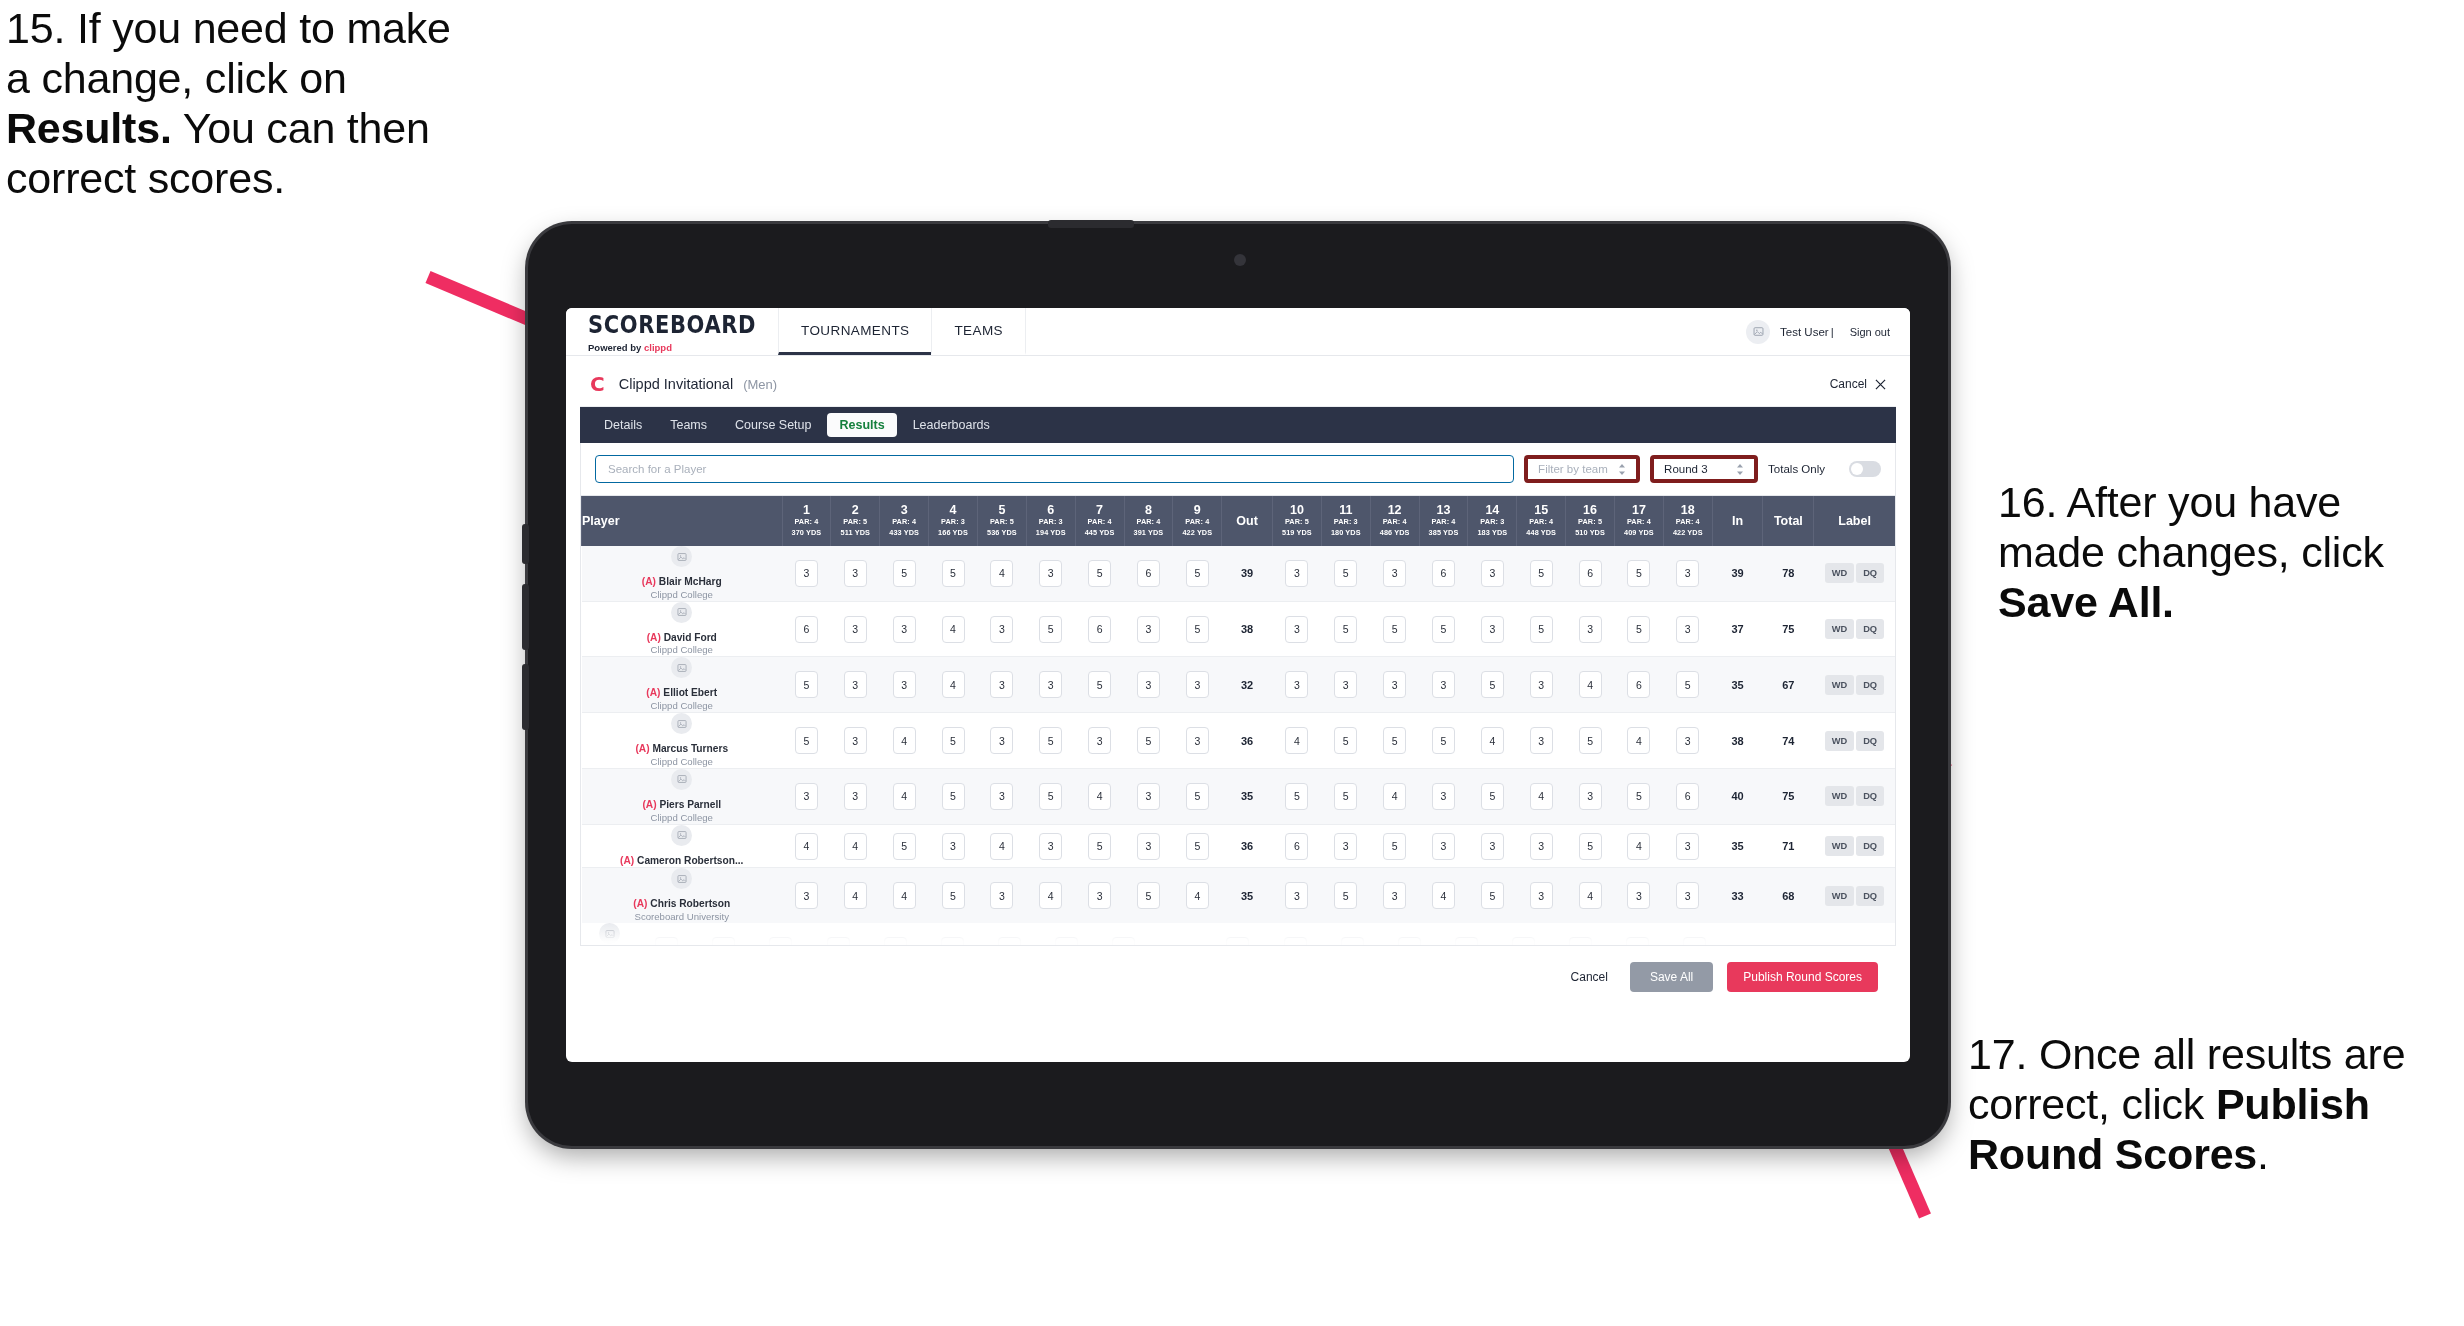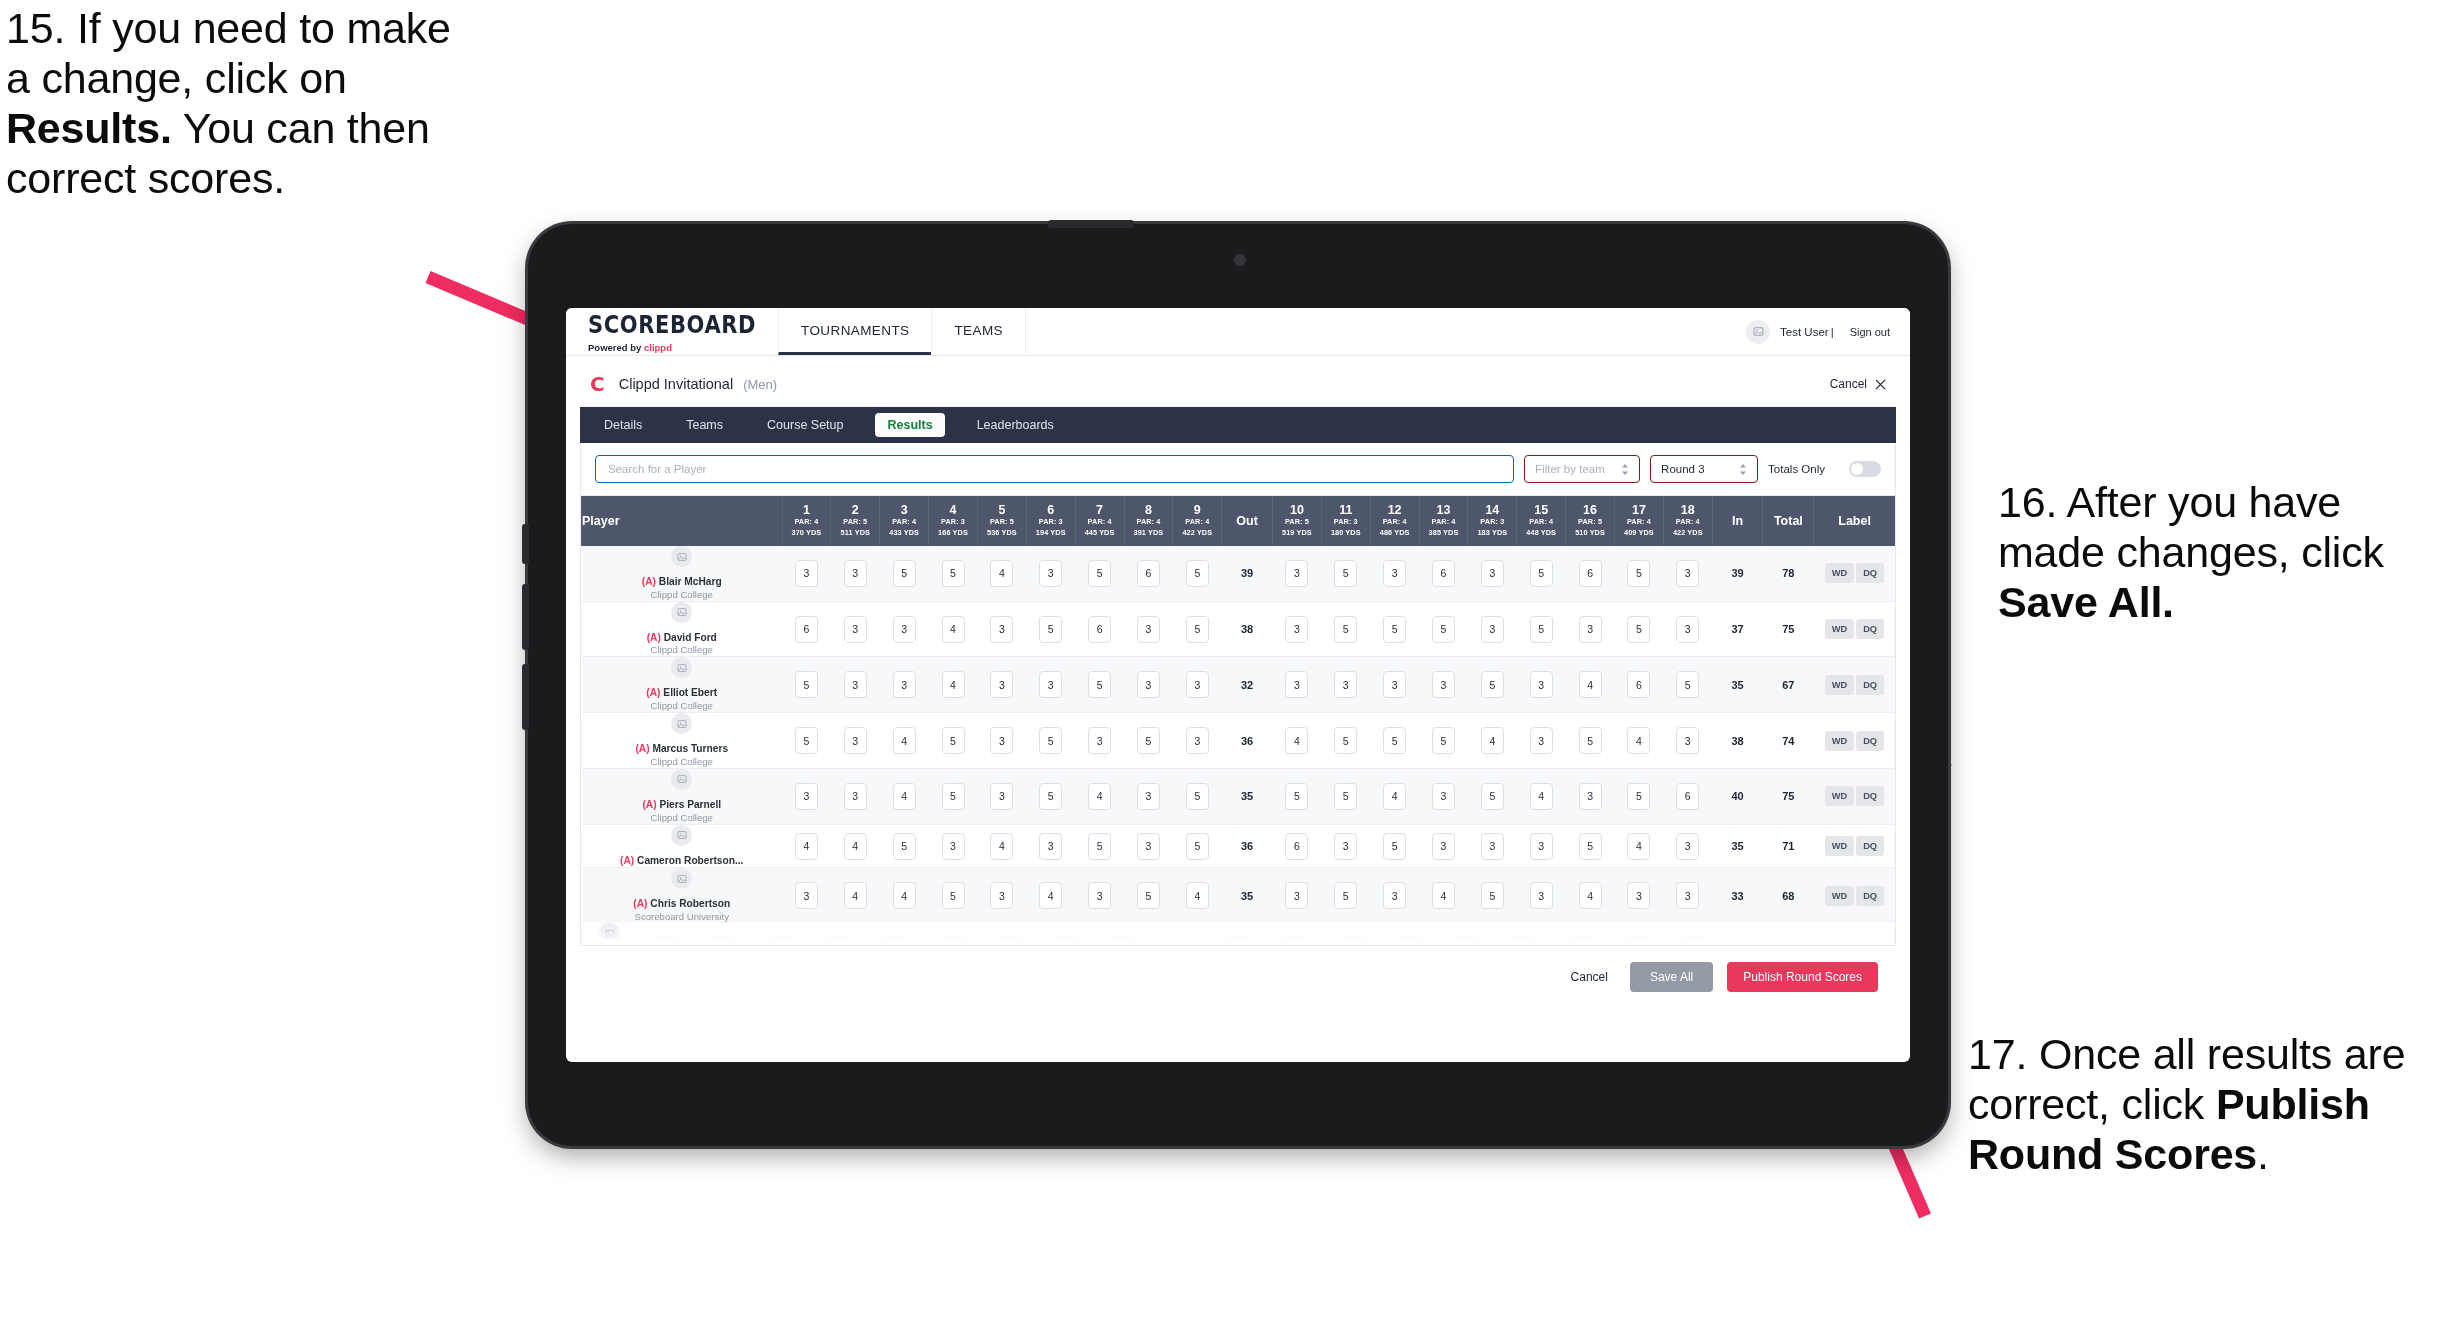--- a/index.html
+++ b/index.html
@@ -92,40 +92,40 @@
     font-family:"DejaVu Sans", sans-serif;
     color:#e8395c; font-weight:700; font-size:20px; margin-right:14px; line-height:1;
   }
   .tournament-name { font-size: 14.5px; color:#1d2433; font-weight:400; }
   .tournament-gender { font-size: 13px; color:#8d95a3; margin-left:10px; }
   .cancel-x { margin-left:auto; display:flex; align-items:center; gap:8px; font-size:12px; color:#1d2433; cursor:pointer; }
 
   
   .subnav {
     background:#2c3347; height: 36px; display:flex; align-items:center;
-    padding: 0 12px; gap: 20px;
+    padding: 0 12px; gap: 4px;
   }
   .subnav-item {
     font-size: 12.5px; color:#dfe3ea; padding: 5px 12px; border-radius: 4px; cursor:pointer;
   }
   .subnav-item.active { background:#fbfbfc; color:#15803d; font-weight:700; }
 
   
   .toolbar {
     display:flex; align-items:center; gap: 10px;
     padding: 12px 14px; background:#fff; border:1px solid #e6e8ec; border-top:none;
   }
   .search-input {
     flex: 1; height: 28px; border:1px solid #0369a1; border-radius:4px;
     padding: 0 12px; font-size: 11.5px; color:#1d2433; outline:none;
     background:#fff;
   }
   .search-input::placeholder { color:#a9b0bb; }
   .select-box {
-    height: 28px; border:1px solid #7f1d1d; border-radius:4px; background:#fff;
+    height: 28px; border:4px solid #7f1d1d; border-radius:4px; background:#fff;
     display:flex; align-items:center; padding: 0 10px; font-size:11.5px; cursor:pointer;
     position:relative; gap: 10px;
   }
   .select-box.muted { color:#a9b0bb; width: 116px; }
   .select-box.round { color:#1d2433; width: 108px; }
   .select-caret { margin-left:auto; color:#9aa1ae; font-size:9px; line-height:1; display:flex; flex-direction:column; }
   .toggle-wrap { display:flex; align-items:center; gap:24px; }
   .toggle-label { font-size:11.5px; color:#1d2433; }
   .toggle {
     width: 32px; height: 16px; border-radius: 10px; background:#d9dce2; position:relative; cursor:pointer;

